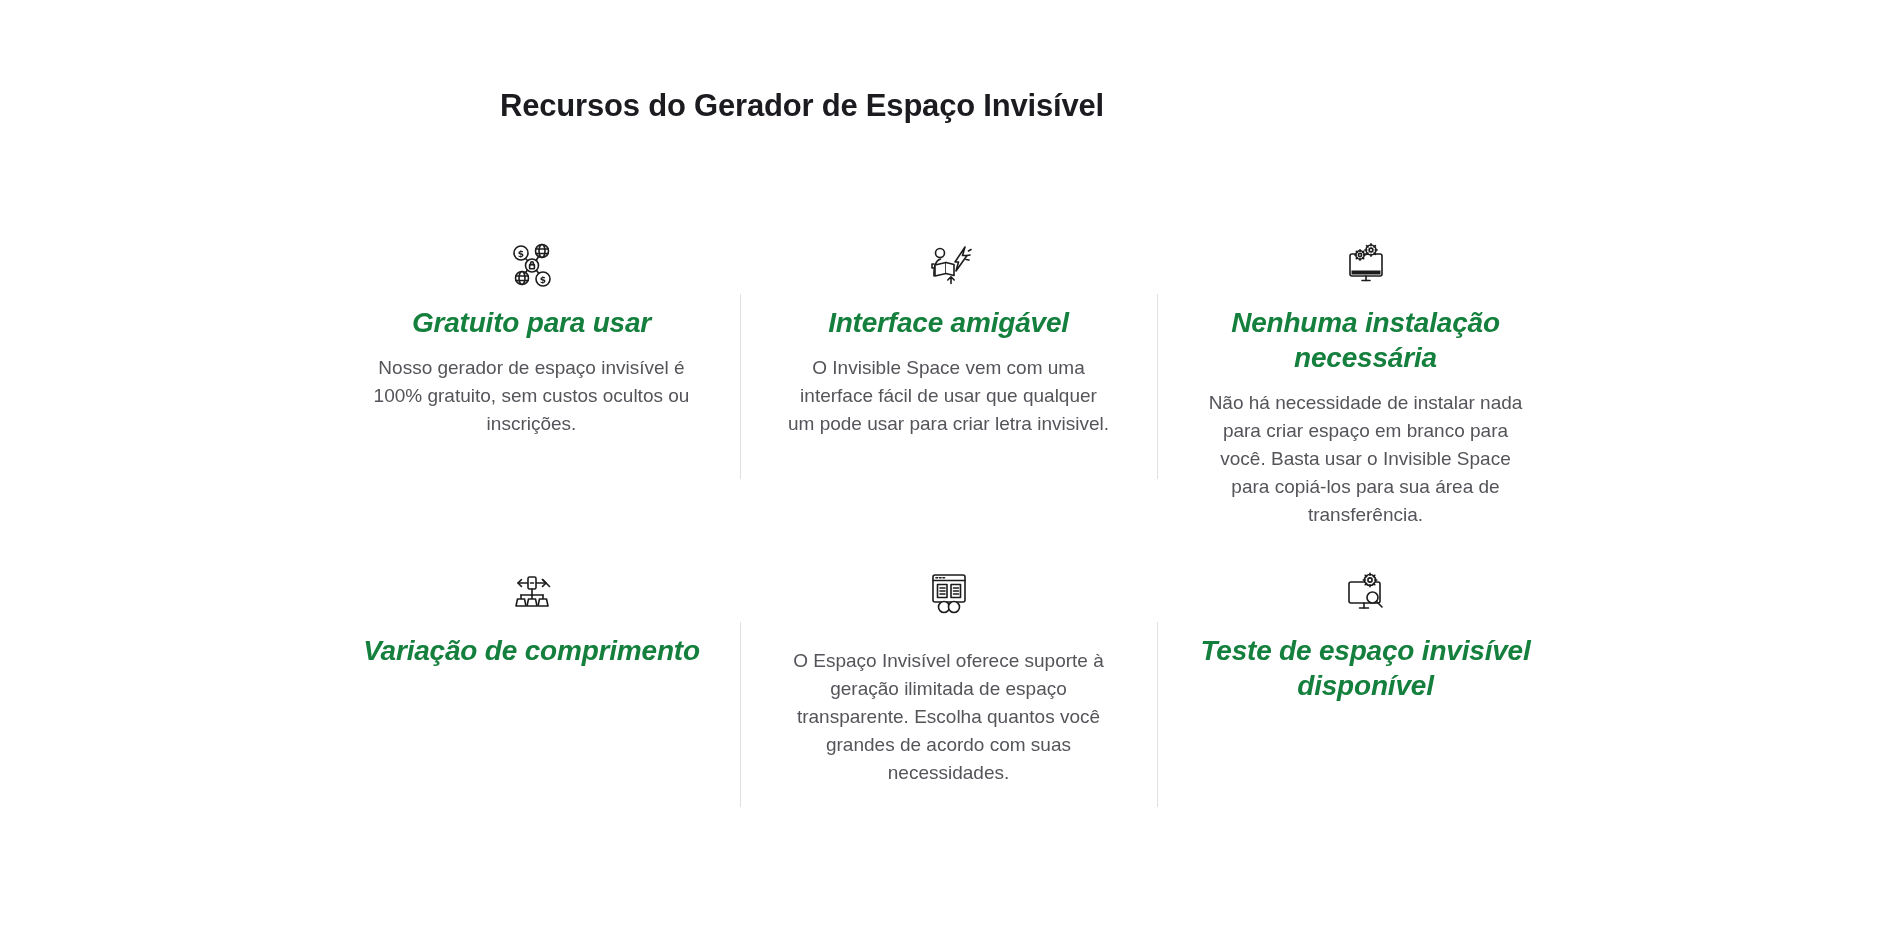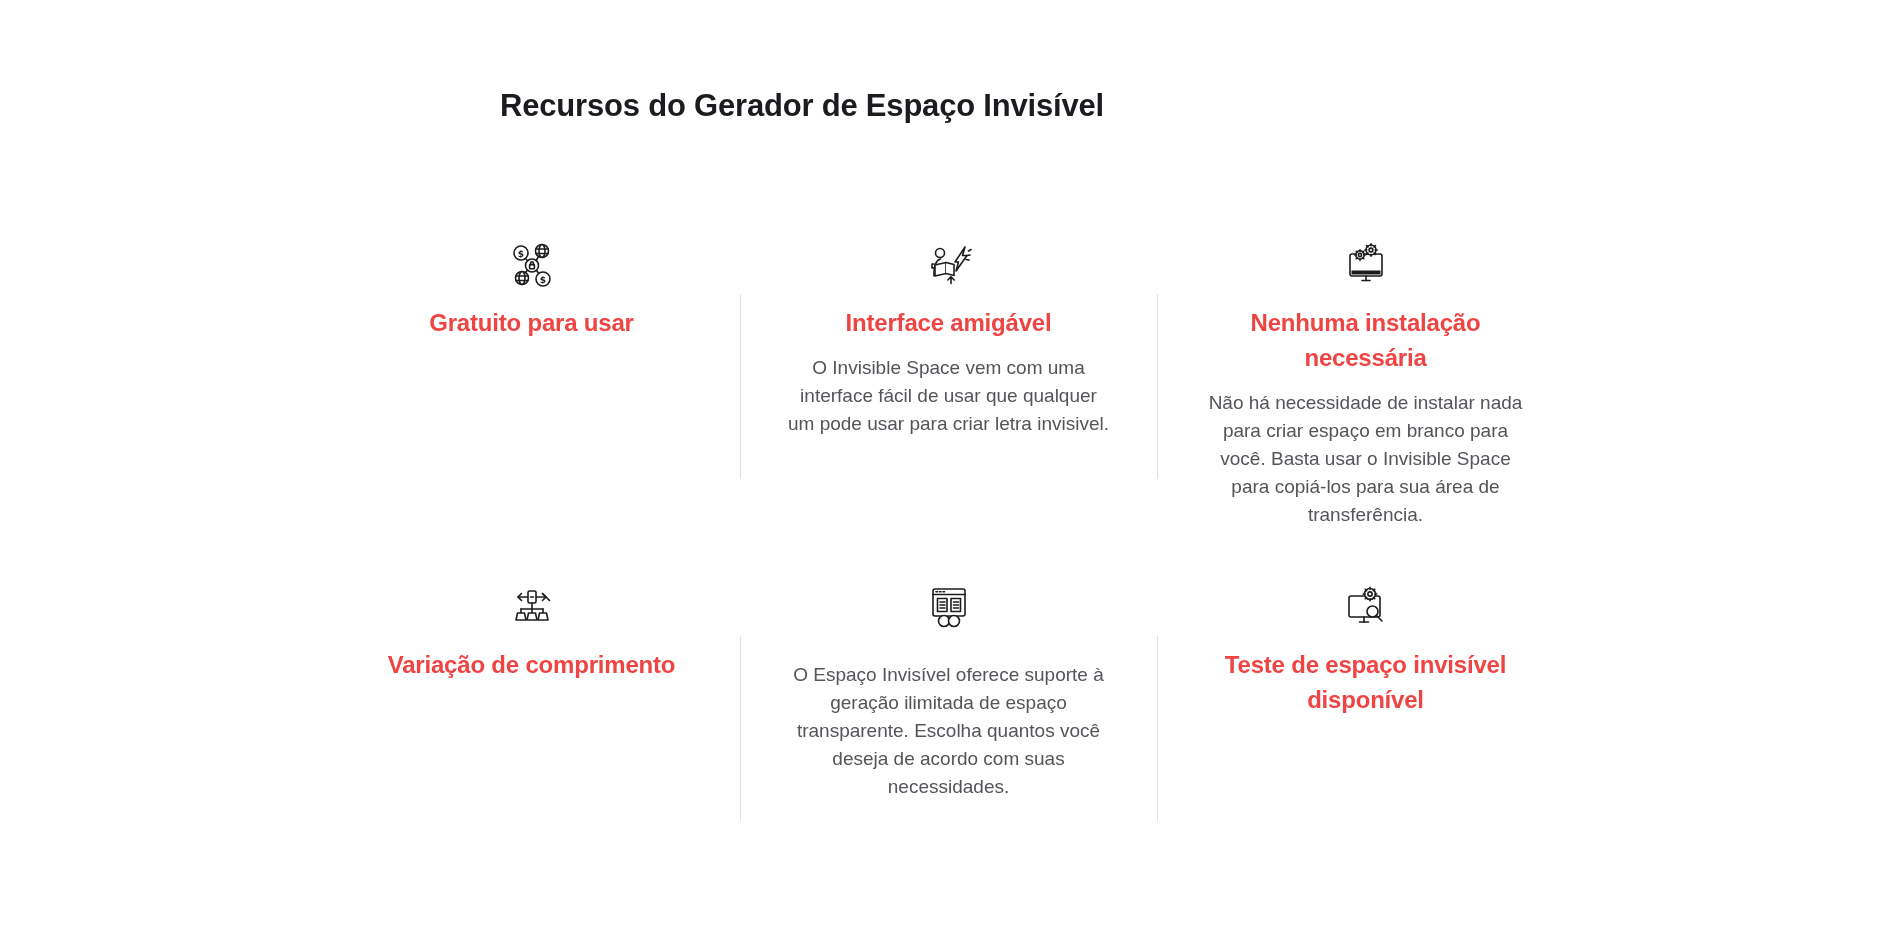--- a/index.html
+++ b/index.html
@@ -21,41 +21,42 @@
     color:#1b1b20;
   }
   .features-row {
     position:absolute;
     left:323px;
     width:1251px;
     display:grid;
     grid-template-columns:417px 417px 417px;
   }
   .row-1 { top:242px; }
-  .row-2 { top:584px; }
+  .row-2 { top:570px; }
   .feature-card {
     display:flex;
     flex-direction:column;
     align-items:center;
     text-align:center;
     padding:0 30px;
   }
   .feature-icon {
     width:48px; height:48px;
     display:block;
     margin-bottom:15px;
   }
   .feature-icon svg { width:48px; height:48px; display:block; }
   .feature-title {
-    font-size:24px;
+    font-size:28px;
     line-height:35px;
     font-weight:700;
     letter-spacing:-0.2px;
-    color:#ef4444;
+    color:#15803d;
     white-space:pre-line;
+    font-style:italic;
   }
   .feature-desc {
     margin-top:14px;
     font-size:19px;
     line-height:28px;
     color:#54545a;
     white-space:pre-line;
   }
   .column-divider {
     position:absolute;
@@ -98,20 +99,23 @@
           <line x1="19.5" y1="18.5" x2="17.5" y2="16.5"></line>
           <line x1="28.5" y1="18" x2="30.5" y2="14.5"></line>
           <line x1="19.5" y1="28" x2="17.5" y2="30.5"></line>
           <line x1="28.5" y1="28.5" x2="30.5" y2="31"></line>
           <circle cx="24" cy="23.5" r="6.5" class="fillw"></circle>
           <rect x="21.6" y="22.6" width="4.8" height="4.2" rx="0.6"></rect>
           <path d="M22.6 22.6 v-1.4 a1.4 1.4 0 0 1 2.8 0 v1.4"></path>
         </svg>
       </span>
       <div class="feature-title">Gratuito para usar</div>
+      <div class="feature-desc">Nosso gerador de espaço invisível é
+100% gratuito, sem custos ocultos ou
+inscrições.</div>
     </div>
 
     <div class="feature-card">
       <span class="feature-icon">
         <svg viewBox="0 0 48 48" class="ico">
           <path d="M30 20 L40 5 l-2.5 8.5 h4.5 L31 29 l2.5 -9 z" class="fillw"></path>
           <line x1="42" y1="13.5" x2="45" y2="13"></line>
           <line x1="41" y1="17.5" x2="44" y2="18"></line>
           <line x1="43.5" y1="9" x2="46" y2="7.5"></line>
           <circle cx="15" cy="11" r="4.5" class="fillw"></circle>
@@ -196,21 +200,21 @@
           <line x1="28.5" y1="18" x2="33.5" y2="18"></line>
           <line x1="28.5" y1="21" x2="33.5" y2="21"></line>
           <line x1="28.5" y1="24" x2="33.5" y2="24"></line>
           <circle cx="19" cy="37" r="5.5" class="fillw"></circle>
           <circle cx="29" cy="37" r="5.5" class="fillw"></circle>
         </svg>
       </span>
       <div class="feature-desc">O Espaço Invisível oferece suporte à
 geração ilimitada de espaço
 transparente. Escolha quantos você
-deseja de acordo com suas
+grandes de acordo com suas
 necessidades.</div>
     </div>
 
     <div class="feature-card">
       <span class="feature-icon">
         <svg viewBox="0 0 48 48" class="ico">
           <rect x="7" y="12" width="31" height="21" rx="2" class="fillw"></rect>
           <line x1="22" y1="33" x2="22" y2="38"></line>
           <line x1="17.5" y1="38" x2="26.5" y2="38"></line>
           <circle cx="28" cy="10" r="5.5" class="fillw"></circle>

